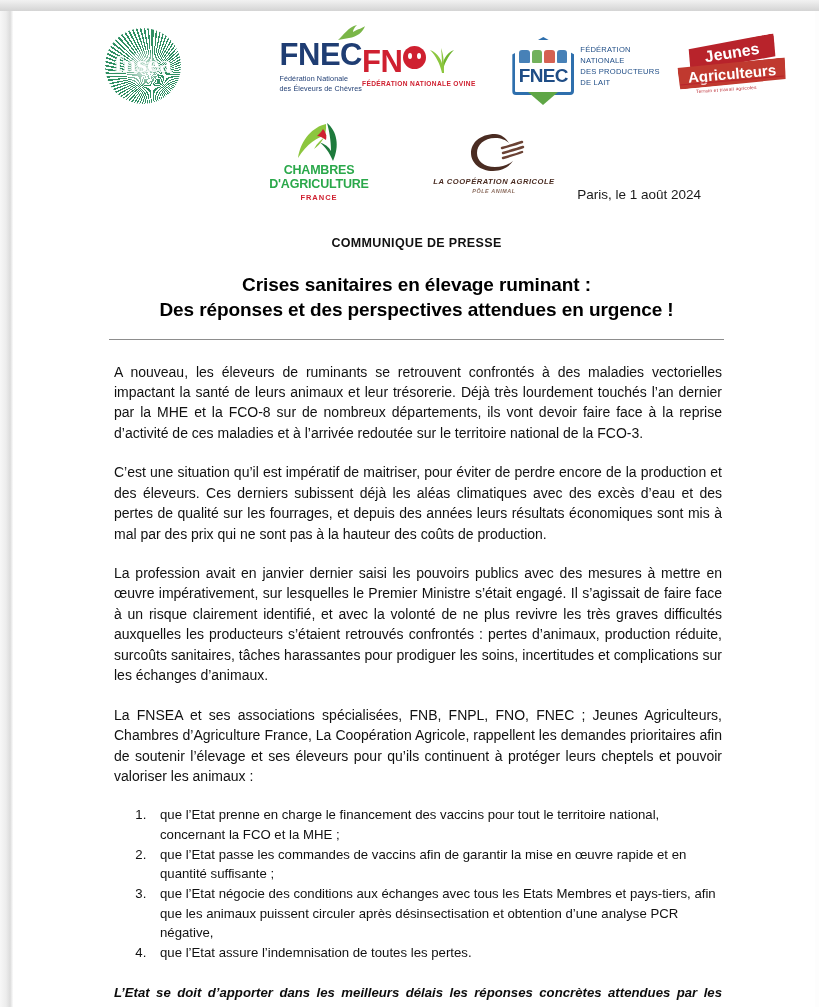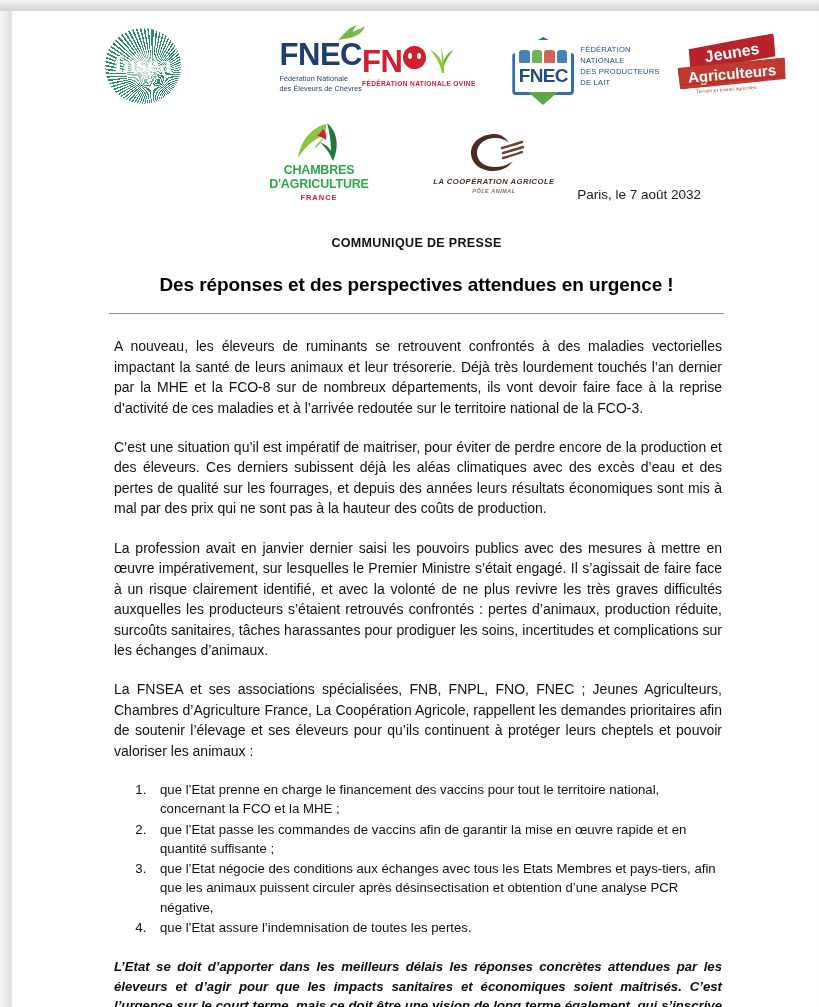--- a/index.html
+++ b/index.html
@@ -513,25 +513,26 @@
           </svg>
           <div class="coop-word">LA COOPÉRATION AGRICOLE</div>
           <div class="coop-sub">PÔLE ANIMAL</div>
         </div>
 
       </div>
     </div>
 
     <div class="doc">
 
-      <div class="dateline">Paris, le 7 août 2032</div>
+      <div class="dateline">Paris, le 1 août 2024</div>
 
       <div class="kicker">COMMUNIQUE DE PRESSE</div>
 
       <div class="headline">
+        <div>Crises sanitaires en élevage ruminant :</div>
         <div>Des réponses et des perspectives attendues en urgence !</div>
       </div>
 
       <div class="hr"></div>
 
       <div class="body-wrap">
         <p class="para">A nouveau, les éleveurs de ruminants se retrouvent confrontés à des maladies vectorielles impactant la santé de leurs animaux et leur trésorerie. Déjà très lourdement touchés l’an dernier par la MHE et la FCO-8 sur de nombreux départements, ils vont devoir faire face à la reprise d’activité de ces maladies et à l’arrivée redoutée sur le territoire national de la FCO-3.</p>
         <p class="para">C’est une situation qu’il est impératif de maitriser, pour éviter de perdre encore de la production et des éleveurs. Ces derniers subissent déjà les aléas climatiques avec des excès d’eau et des pertes de qualité sur les fourrages, et depuis des années leurs résultats économiques sont mis à mal par des prix qui ne sont pas à la hauteur des coûts de production.</p>
         <p class="para">La profession avait en janvier dernier saisi les pouvoirs publics avec des mesures à mettre en œuvre impérativement, sur lesquelles le Premier Ministre s’était engagé. Il s’agissait de faire face à un risque clairement identifié, et avec la volonté de ne plus revivre les très graves difficultés auxquelles les producteurs s’étaient retrouvés confrontés :   pertes d’animaux, production réduite, surcoûts sanitaires, tâches harassantes pour prodiguer les soins, incertitudes et complications sur les échanges d’animaux.</p>
         <p class="para">La FNSEA et ses associations spécialisées, FNB, FNPL, FNO, FNEC ; Jeunes Agriculteurs, Chambres d’Agriculture France, La Coopération Agricole, rappellent les demandes prioritaires afin de soutenir l’élevage et ses éleveurs pour qu’ils continuent à protéger leurs cheptels et pouvoir valoriser les animaux :</p>

